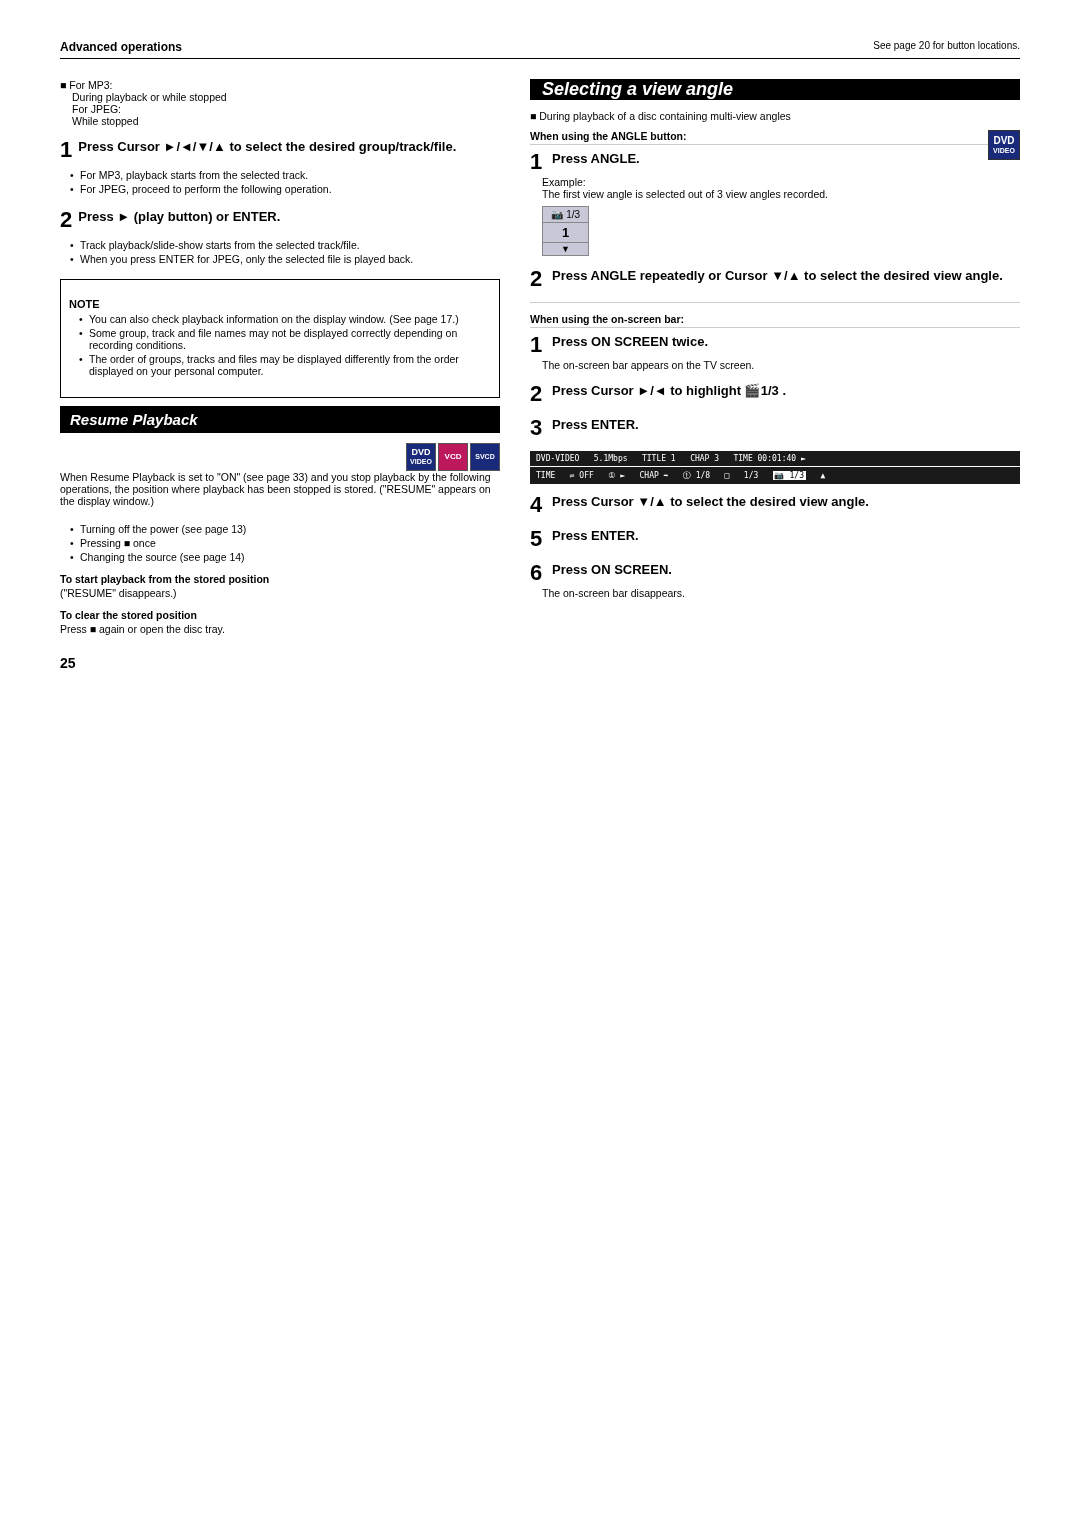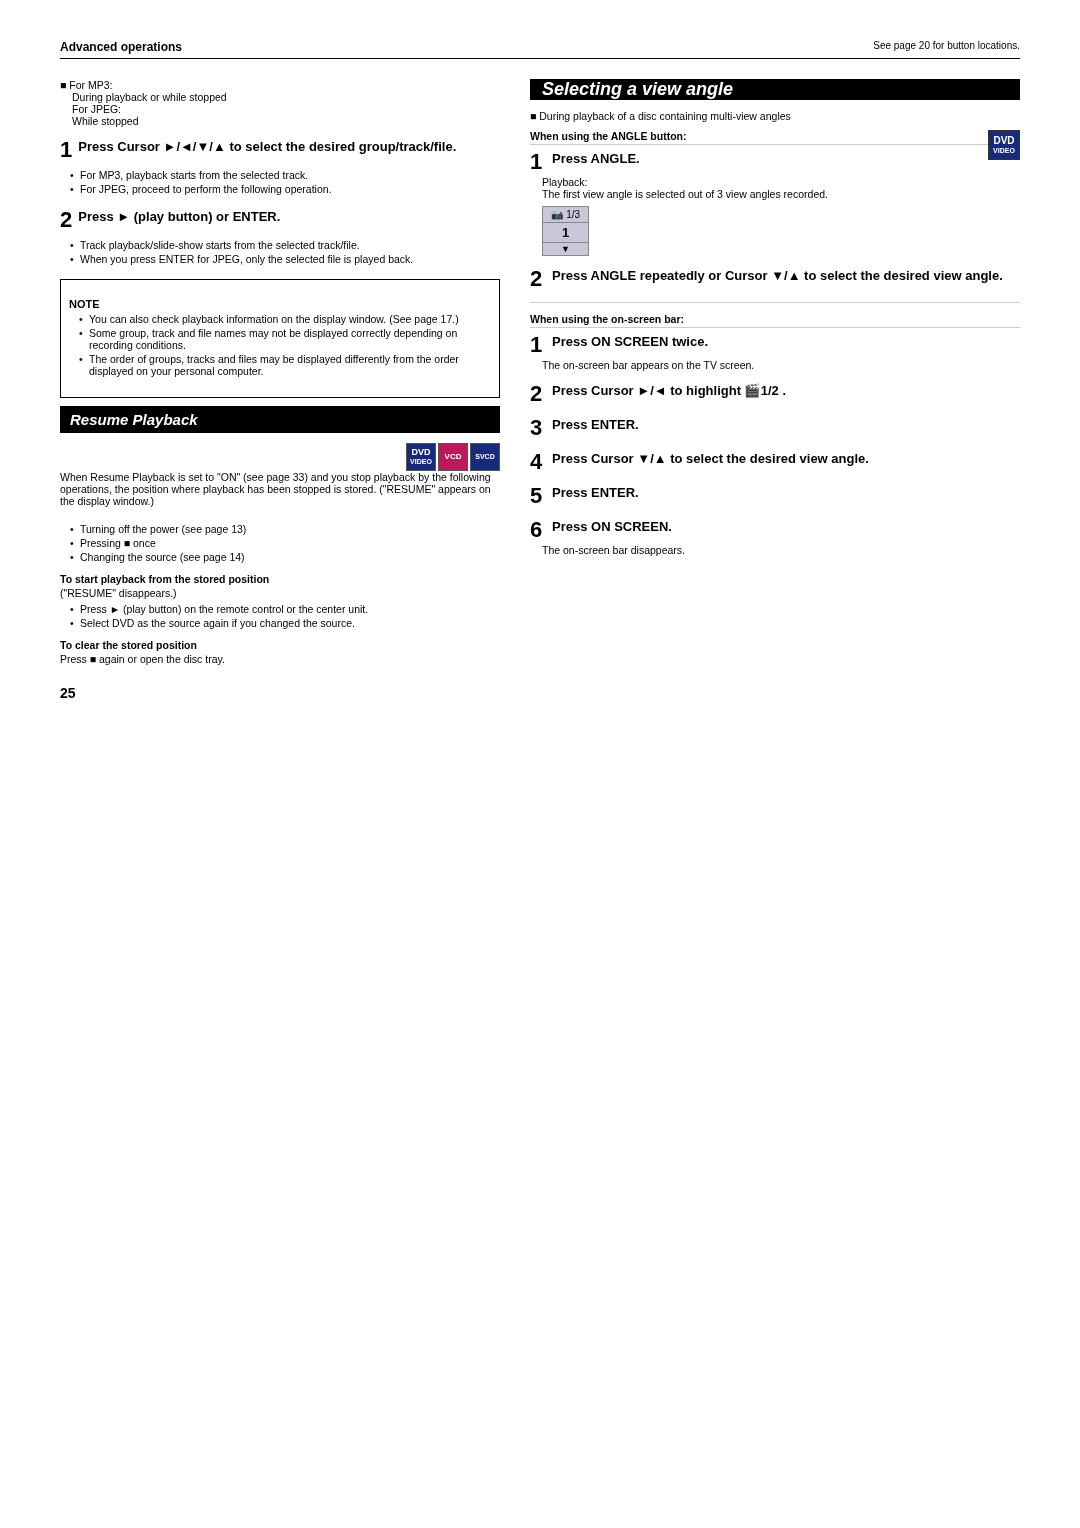--- a/index.html
+++ b/index.html
@@ -323,24 +323,20 @@
 
         <ul class="bullet-plain">
           <li>Turning off the power (see page 13)</li>
           <li>Pressing ■ once</li>
           <li>Changing the source (see page 14)</li>
         </ul>
 
         <div style="margin-top:10px;">
           <div class="sub-section-title">To start playback from the stored position</div>
           <div class="sub-note">("RESUME" disappears.)</div>
-          <ul class="bullet-plain">
-            <li>Press ► (play button) on the remote control or the center unit.</li>
-            <li>Select DVD as the source again if you changed the source.</li>
-          </ul>
         </div>
 
         <div style="margin-top:10px;">
           <div class="sub-section-title">To clear the stored position</div>
           <div class="sub-note">Press ■ again or open the disc tray.</div>
         </div>
       </div>
 
       <div class="page-number">25</div>
     </div>
@@ -360,21 +356,21 @@
 
       <div>
         <div class="when-label">When using the ANGLE button:</div>
 
         <div class="right-step-block">
           <div class="right-step-header">
             <span class="right-step-number">1</span>
             <span class="right-step-title">Press ANGLE.</span>
           </div>
           <div class="right-step-body indent">
-            <div>Playback:</div>
+            <div>Example:</div>
             <div>The first view angle is selected out of 3 view angles recorded.</div>
 
             <div style="margin: 6px 0;">
               <table style="border-collapse:collapse; font-size:10px;">
                 <tbody>
                     <tr>
                   <td style="border:1px solid #888; background:#c8c8d8; padding:2px 8px; text-align:center;">
                     <span>📷</span> 1/3
                   </td>
                 </tr>
@@ -407,31 +403,39 @@
           <div class="right-step-header">
             <span class="right-step-number">1</span>
             <span class="right-step-title">Press ON SCREEN twice.</span>
           </div>
           <div class="right-step-body indent">The on-screen bar appears on the TV screen.</div>
         </div>
 
         <div class="right-step-block">
           <div class="right-step-header">
             <span class="right-step-number">2</span>
-            <span class="right-step-title">Press Cursor ►/◄ to highlight 🎬1/2 .</span>
+            <span class="right-step-title">Press Cursor ►/◄ to highlight 🎬1/3 .</span>
           </div>
         </div>
 
         <div class="right-step-block">
           <div class="right-step-header">
             <span class="right-step-number">3</span>
             <span class="right-step-title">Press ENTER.</span>
           </div>
         </div>
 
+        <div style="margin: 6px 0 10px 0;">
+          <div style="background:#1a1a1a; color:#fff; font-size:8px; padding:3px 6px; font-family:monospace;">
+            DVD-VIDEO &nbsp; 5.1Mbps &nbsp; TITLE 1 &nbsp; CHAP 3 &nbsp; TIME 00:01:40 ►
+          </div>
+          <div style="background:#1a1a1a; color:#fff; font-size:8px; padding:3px 6px; font-family:monospace; margin-top:1px;">
+            TIME &nbsp; ⇌ OFF &nbsp; ① ► &nbsp; CHAP ➡ &nbsp; ⓣ 1/8 &nbsp; □ &nbsp; 1/3 &nbsp; <span style="background:#fff; color:#000; padding:0 2px;">📷 1/3</span> &nbsp; ▲
+          </div>
+        </div>
 
         <div class="right-step-block">
           <div class="right-step-header">
             <span class="right-step-number">4</span>
             <span class="right-step-title">Press Cursor ▼/▲ to select the desired view angle.</span>
           </div>
         </div>
 
         <div class="right-step-block">
           <div class="right-step-header">

